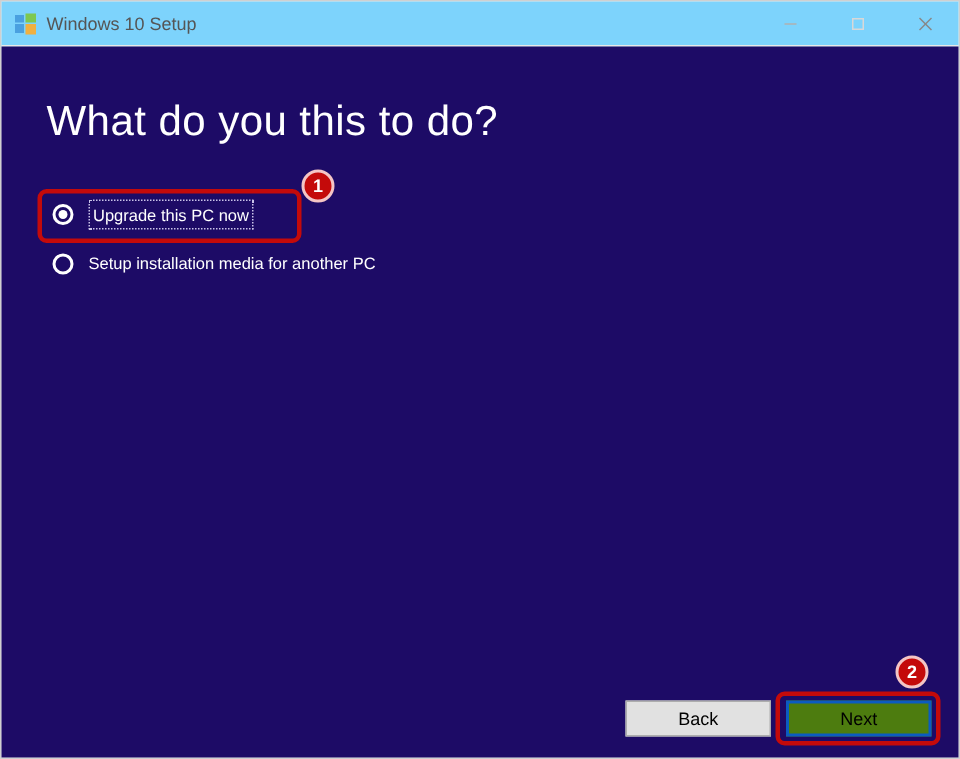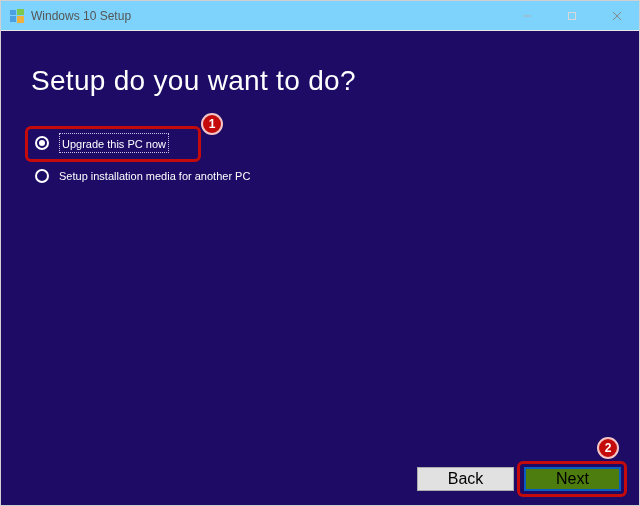--- a/index.html
+++ b/index.html
@@ -101,21 +101,21 @@
     .footer {
       position: absolute;
       bottom: 14px;
       right: 18px;
       display: flex;
       gap: 10px;
     }
     .btn {
       width: 97px;
       height: 24px;
-      font-size: 16px;
+      font-size: 12px;
       text-align: center;
       line-height: 22px;
       color: #000;
       font-family: inherit;
     }
     .btn-back {
       background: #e1e1e1;
       border: 1px solid #adadad;
     }
     .btn-next {
@@ -175,21 +175,21 @@
       <div class="ctrl">
         <svg width="10" height="10" viewBox="0 0 10 10">
             <line x1="1" y1="1" x2="9" y2="9" stroke="#888" stroke-width="1"></line>
             <line x1="9" y1="1" x2="1" y2="9" stroke="#888" stroke-width="1"></line>
           </svg>
       </div>
     </div>
   </div>
 
   <div class="content">
-    <h1 class="heading">Setup do you want to do?</h1>
+    <h1 class="heading">What do you this to do?</h1>
 
     <div class="options">
       <div class="option">
         <span class="radio selected"></span>
         <span class="focus-box">
           <span class="option-label">Upgrade this PC now</span>
         </span>
       </div>
       <div class="option">
         <span class="radio"></span>

